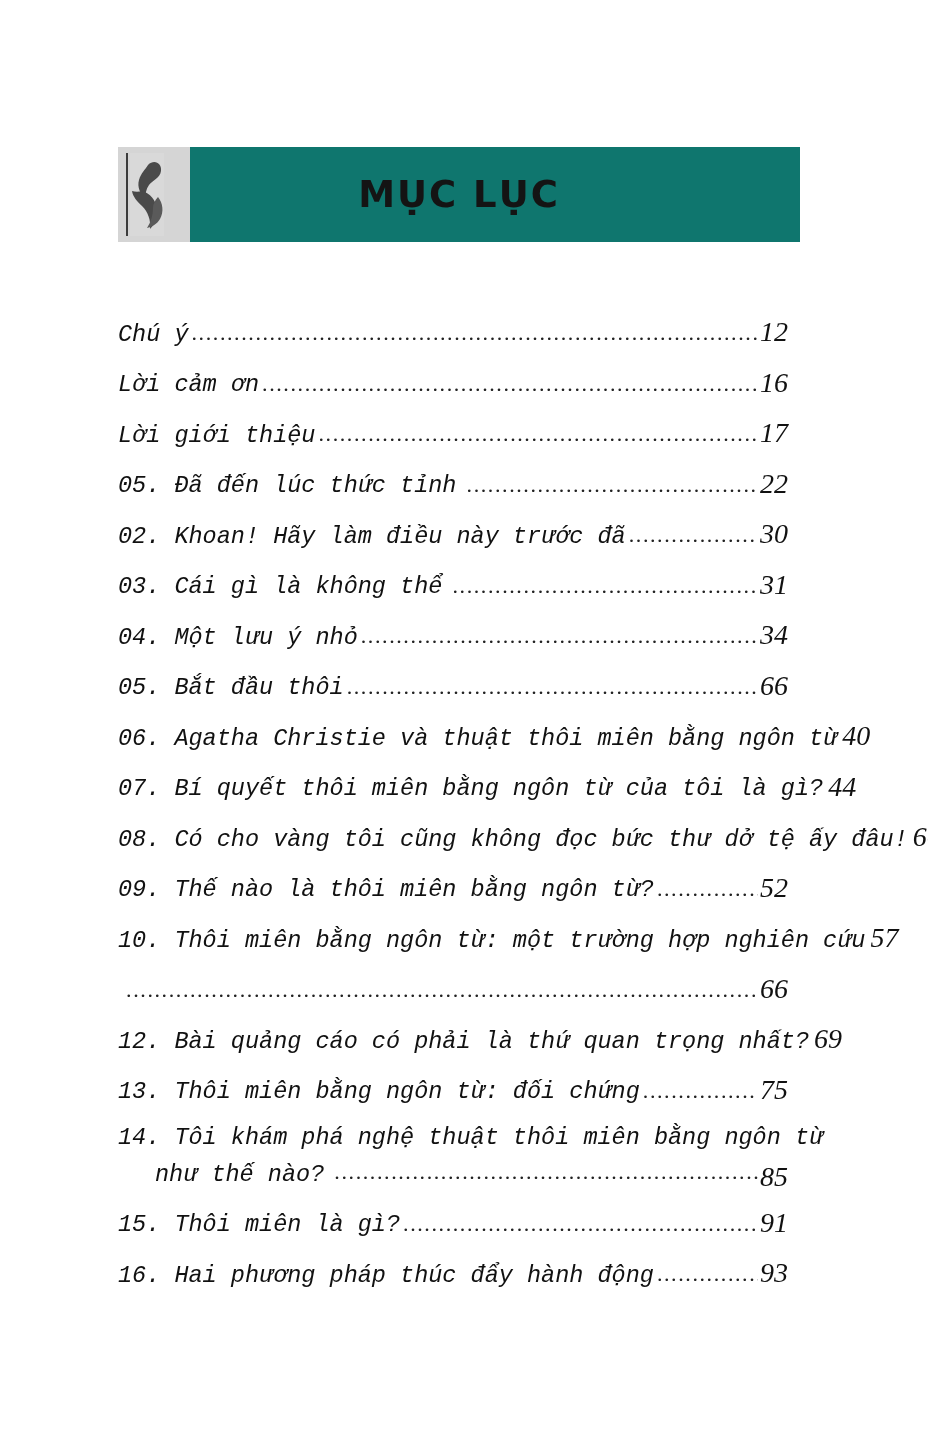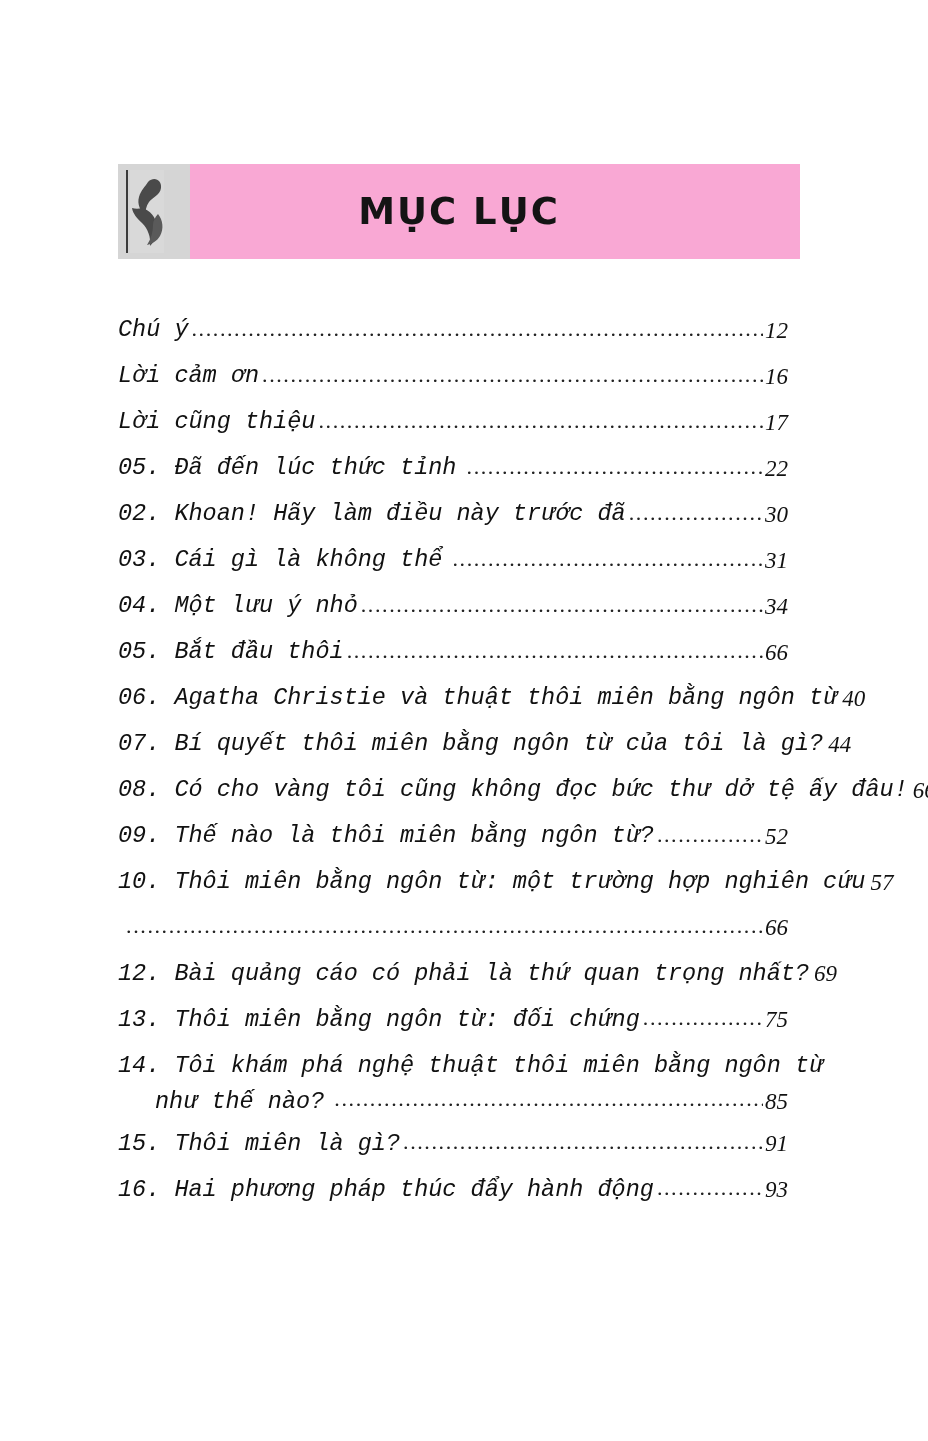--- a/index.html
+++ b/index.html
@@ -20,24 +20,24 @@
     width: 928px;
     height: 1441px;
     position: relative;
     box-sizing: border-box;
   }
 
   
   .header {
     position: absolute;
     left: 118px;
-    top: 164px;
+    top: 147px;
     width: 682px;
     height: 95px;
-    background: #f9a8d4;
+    background: #0f766e;
     display: flex;
     align-items: center;
     justify-content: center;
   }
   .header-logo {
     position: absolute;
     left: 0px;
     top: 0px;
     width: 72px;
     height: 95px;
@@ -86,21 +86,21 @@
     font-style: normal;
     font-size: 22px;
     color: #222;
     position: relative;
     top: -2px;
     margin: 0 1px;
   }
   .toc-entry .page-num {
     flex: 0 0 auto;
     font-style: italic;
-    font-size: 23px;
+    font-size: 28px;
     padding-left: 1px;
   }
 
   
   .toc-entry.multiline {
     display: block;
     margin-bottom: 18px;
   }
   .toc-entry.multiline .line1 {
     display: block;
@@ -141,21 +141,21 @@
       <span class="page-num">12</span>
     </div>
 
     <div class="toc-entry">
       <span class="label">Lời cảm ơn</span>
       <span class="dots">...........................................................................................................</span>
       <span class="page-num">16</span>
     </div>
 
     <div class="toc-entry">
-      <span class="label">Lời cũng thiệu</span>
+      <span class="label">Lời giới thiệu</span>
       <span class="dots">...........................................................................................................</span>
       <span class="page-num">17</span>
     </div>
 
     <div class="toc-entry">
       <span class="label">05. Đã đến lúc thức tỉnh</span>
       <span class="dots">&nbsp;...........................................................................................................</span>
       <span class="page-num">22</span>
     </div>
 

